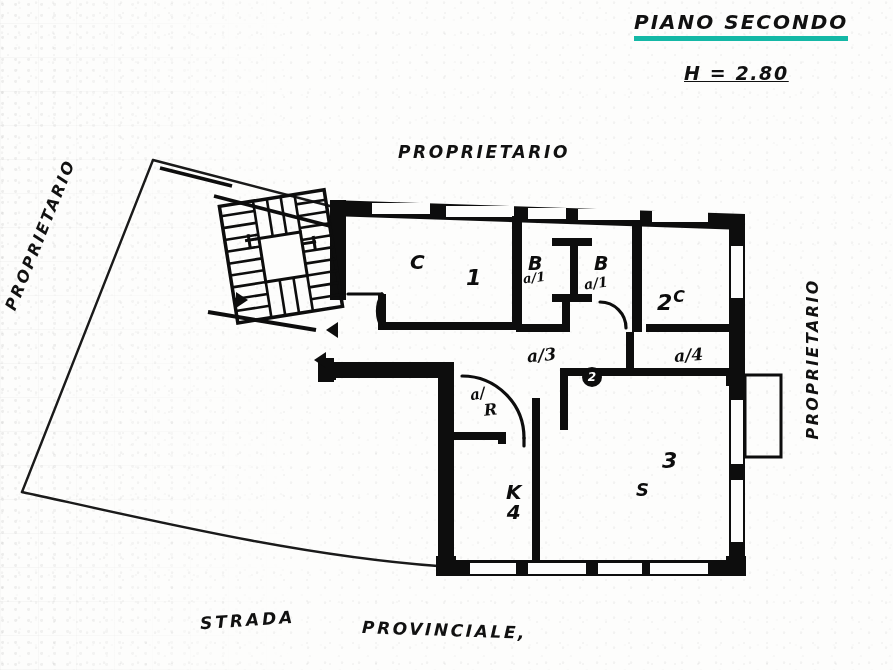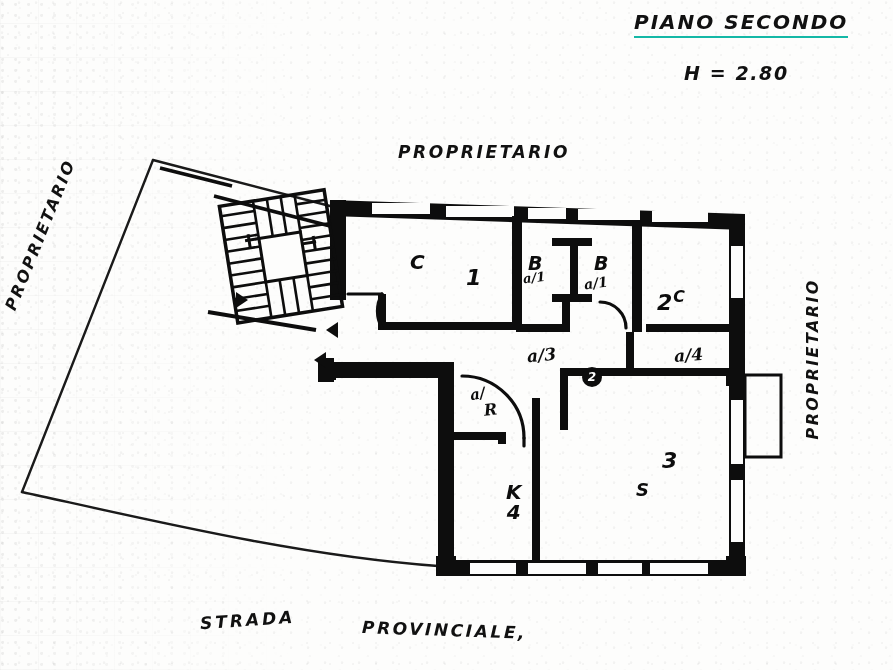--- a/index.html
+++ b/index.html
@@ -48,27 +48,28 @@
     color: #111;
     white-space: nowrap;
     font-family: "DejaVu Sans", sans-serif;
     font-weight: 700;
     font-style: italic;
   }
   #title-piano {
     left: 634px; top: 10px;
     font-size: 20px;
     letter-spacing: 2.0px;
-    border-bottom: 2px solid #14b8a6;
+    border-bottom: 5px solid #14b8a6;
     padding-bottom: 2px;
   }
   #title-h {
     left: 684px; top: 62px;
     font-size: 19px;
     letter-spacing: 1.6px;
+    text-decoration: underline;
   }
   #lbl-prop-top {
     left: 398px; top: 142px;
     font-size: 17px;
     letter-spacing: 2.6px;
   }
   #lbl-prop-left {
     left: 10px; top: 300px;
     font-size: 16px;
     letter-spacing: 2.4px;

